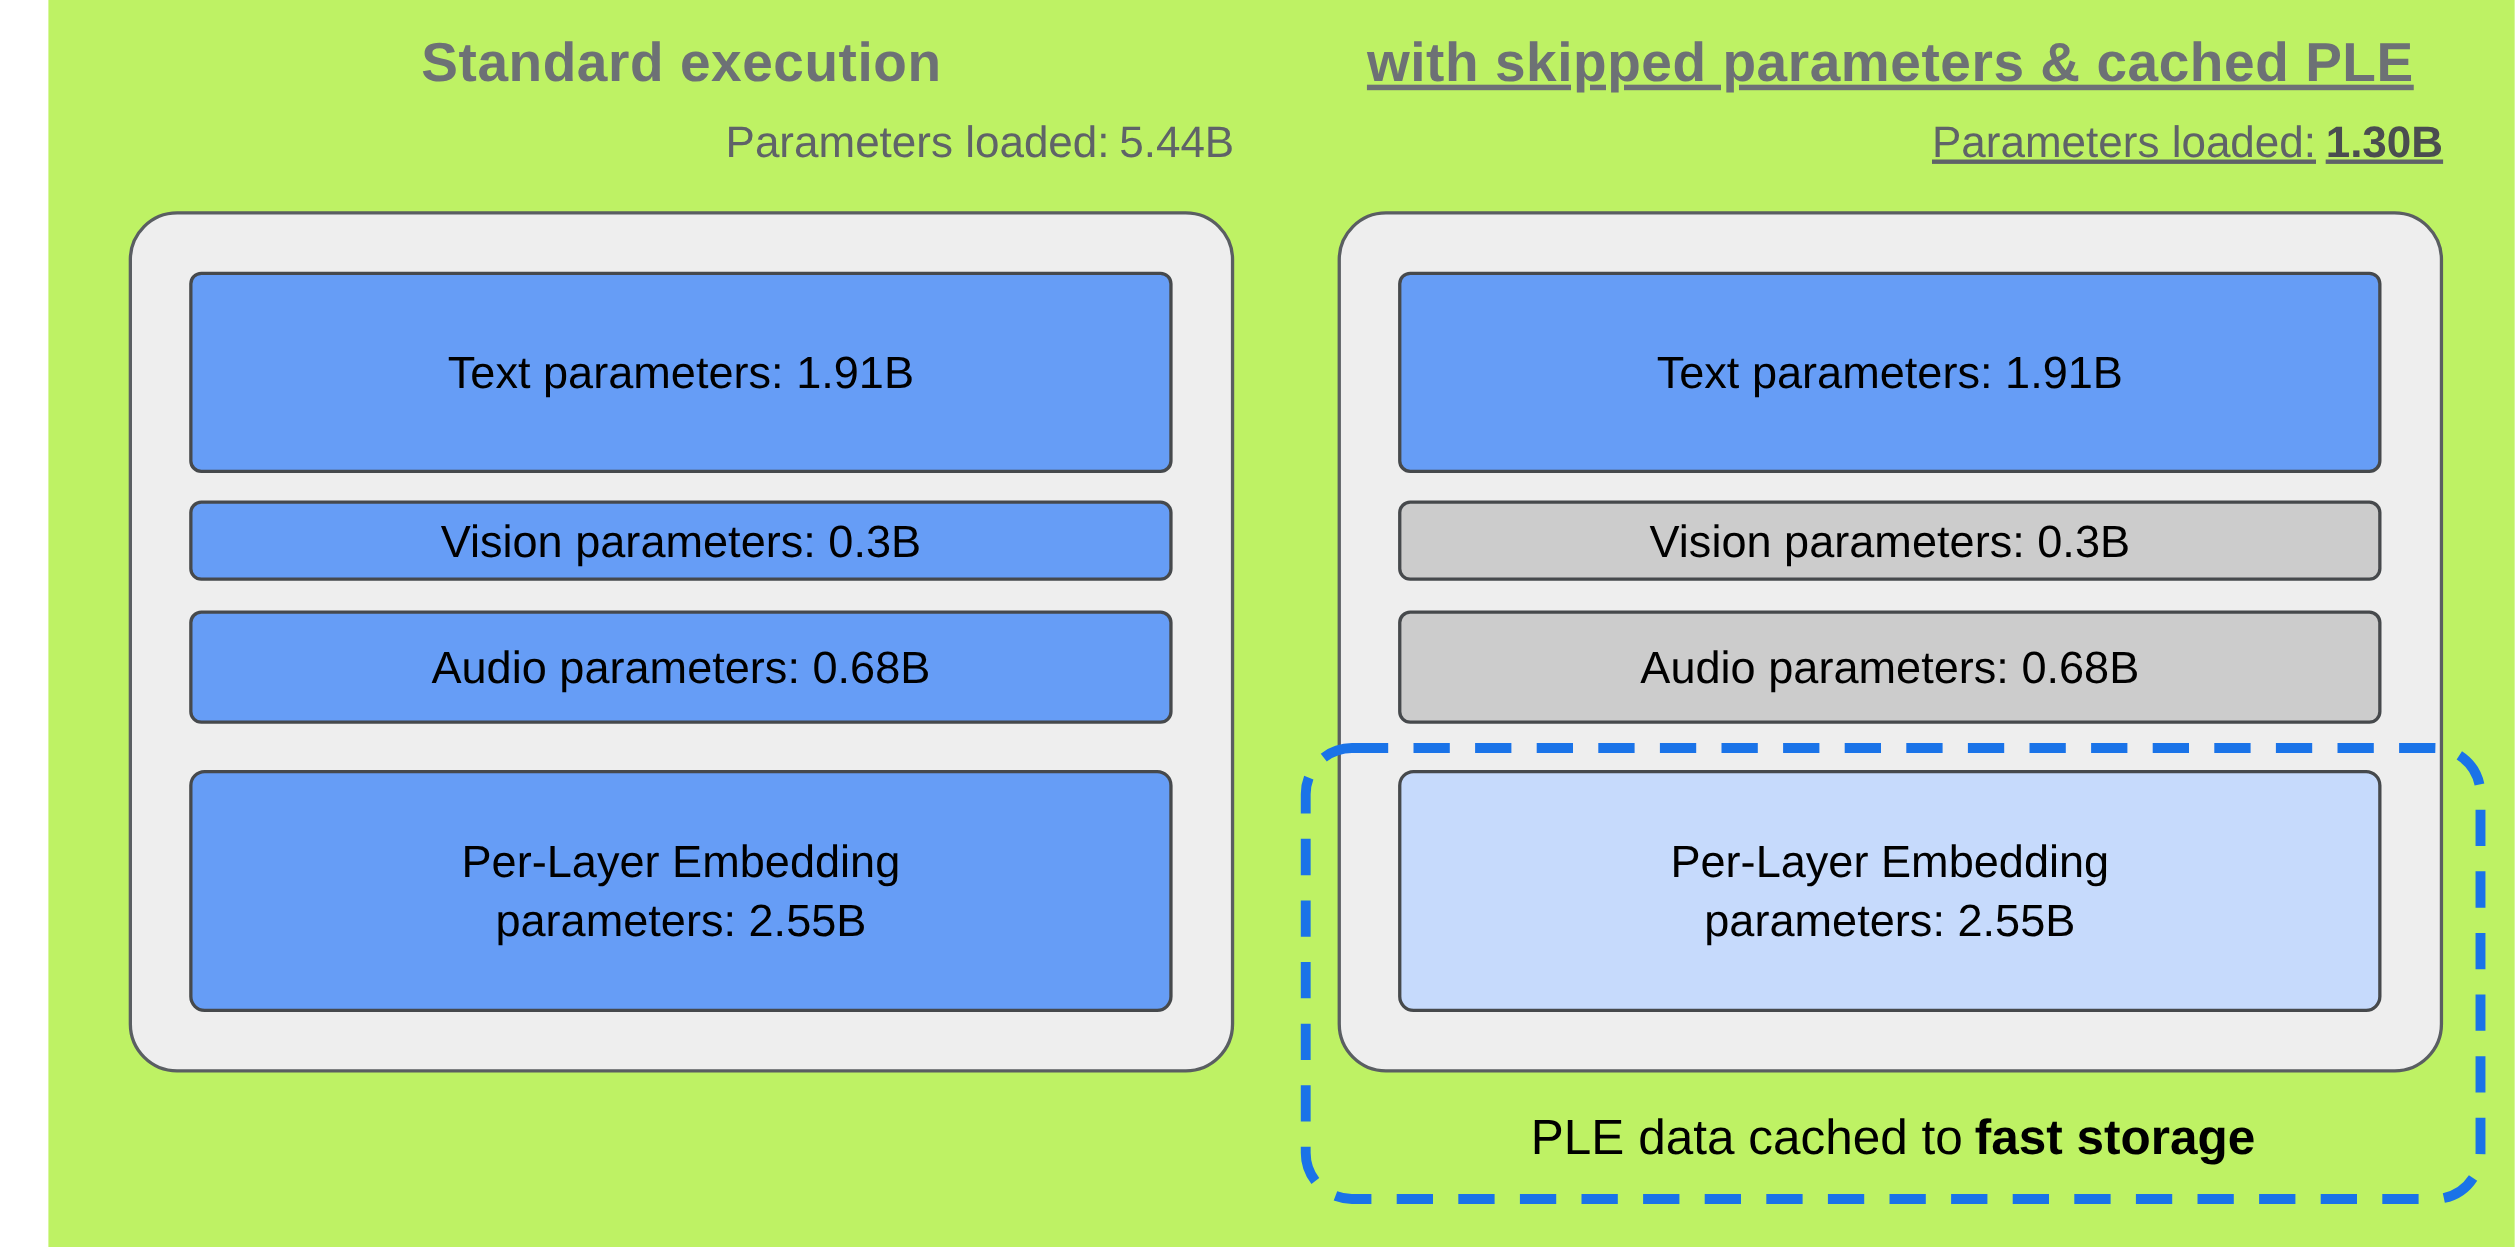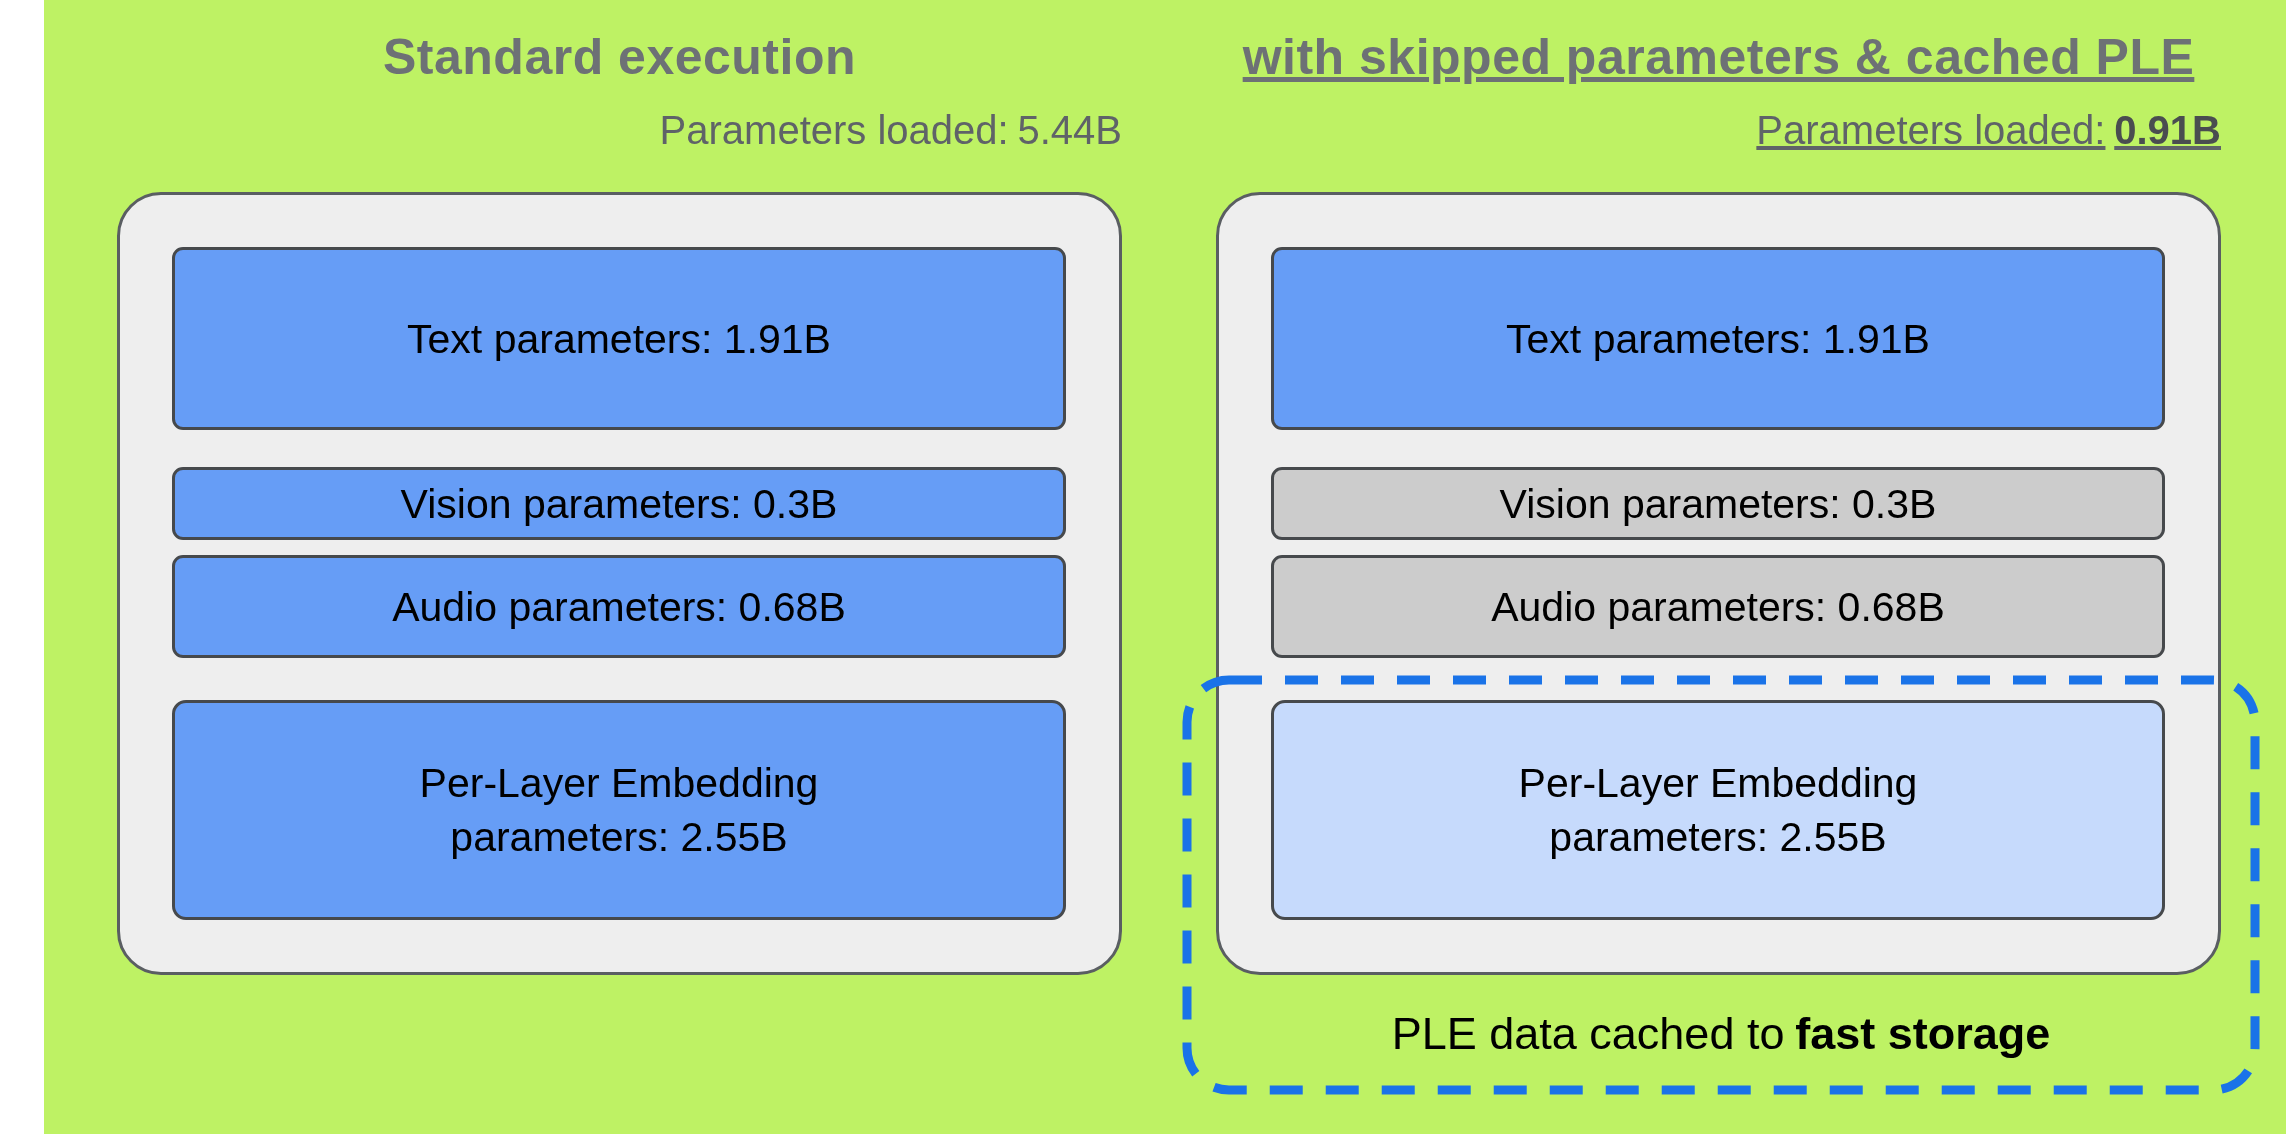--- a/index.html
+++ b/index.html
@@ -72,21 +72,21 @@
     font-size: 41px;
     line-height: 54px;
     color: #000000;
     text-align: center;
   }
   .param-box.loaded  { background: var(--loaded_blue, #669df6); }
   .param-box.skipped { background: var(--skipped_gray, #cccccc); }
   .param-box.cached  { background: var(--cached_blue, #c6dafc); }
 
   .box-text   { top: 52px;  height: 183px; }
-  .box-vision { top: 272px; height: 73px;  }
+  .box-vision { top: 260px; height: 73px;  }
   .box-audio  { top: 360px; height: 103px; }
   .box-ple    { top: 505px; height: 220px; border-radius: 14px; }
 
   
   #dashed-cache-region {
     position: absolute;
     left: 1138px;
     top: 675px;
     width: 1078px;
     height: 420px;
@@ -128,21 +128,21 @@
       <div class="param-box loaded box-ple">
         <span>Per-Layer Embedding</span>
         <span>parameters: 2.55B</span>
       </div>
     </div>
   </div>
 
   <div id="panel-right">
     <div class="panel-title">with skipped parameters &amp; cached PLE</div>
     <div class="panel-subtitle">
-      <span>Parameters loaded:</span><span class="subtitle-value bold-value">0.91B</span>
+      <span>Parameters loaded:</span><span class="subtitle-value bold-value">1.30B</span>
     </div>
 
     <div id="container-right" class="model-container">
       <div class="param-box loaded box-text">
         <span>Text parameters: 1.91B</span>
       </div>
       <div class="param-box skipped box-vision">
         <span>Vision parameters: 0.3B</span>
       </div>
       <div class="param-box skipped box-audio">

